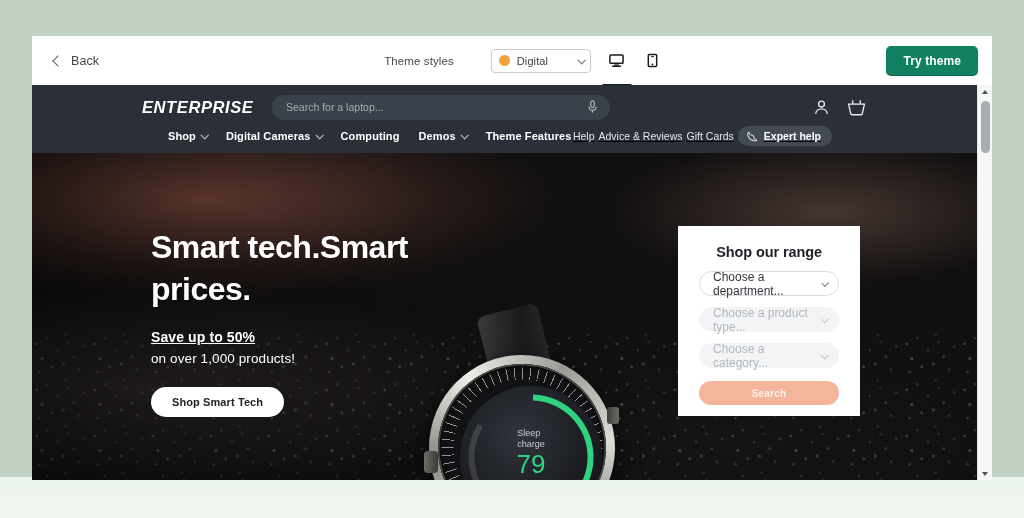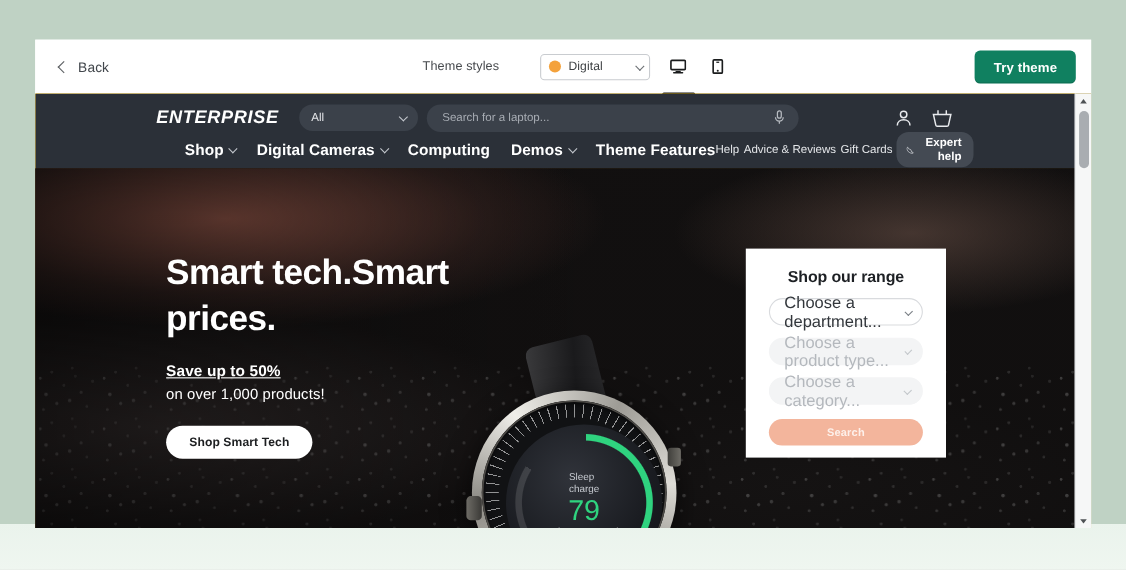--- a/index.html
+++ b/index.html
@@ -112,21 +112,21 @@
     cursor: pointer;
     letter-spacing: .1px;
     box-shadow: inset 0 -1px 0 rgba(0,0,0,.18);
   }
 
   
   .site {
     position: relative;
     height: 395px;
     overflow: hidden;
-    background: #eab308;
+    background: #1d4ed8;
   }
 
   
   .store-header {
     background: #2b3038;
     height: 68px;
     padding: 0 26px;
   }
   .store-header-row {
     display: flex; align-items: center;
@@ -185,28 +185,29 @@
   
   .store-nav {
     display: flex; align-items: center;
     height: 26px;
     padding: 0 26px 0 110px;
     gap: 0;
   }
   .nav-left { display: flex; align-items: center; gap: 19px; }
   .nav-item {
     display: flex; align-items: center; gap: 5px;
-    font-size: 14px; font-weight: 700; color: #fff;
+    font-size: 11px; font-weight: 700; color: #fff;
     cursor: pointer; letter-spacing: .1px;
     white-space: nowrap;
   }
   .nav-right {
     margin-left: auto;
     display: flex; align-items: center; gap: 4px;
     padding-right: 108px;
+    text-decoration: underline;
   }
   .nav-sec {
     font-size: 10.5px; color: #e4e6e9; cursor: pointer;
     white-space: nowrap;
   }
   .expert-pill {
     display: flex; align-items: center; gap: 6px;
     background: #444a53;
     border-radius: 11px;
     padding: 4px 11px 4px 9px;
@@ -408,21 +409,21 @@
     border-right-color: #7b8086; border-bottom-color: #7b8086;
   }
   .range-select.disabled {
     background: #f3f4f5;
     border: 1px solid #f3f4f5;
   }
   .range-select.disabled .lbl { color: #b4b8bd; }
   .range-select.disabled .cv {
     border-right-color: #c3c7cb; border-bottom-color: #c3c7cb;
   }
-  .range-select .lbl { font-size: 15px; flex: 1 1 auto; }
+  .range-select .lbl { font-size: 12px; flex: 1 1 auto; }
   .range-select .cv {
     width: 6px; height: 6px;
     border-right: 1.3px solid;
     border-bottom: 1.3px solid;
     transform: rotate(45deg) translateY(-1px);
   }
   .range-search-btn {
     margin-top: 13px;
     height: 24px;
     border-radius: 13px;
@@ -512,24 +513,20 @@
     <div class="try-theme-btn">Try theme</div>
   </div>
 
   <div class="site">
 
     <div class="store-header">
       <div class="store-header-row">
         <div class="brand-logo">ENTERPRISE</div>
 
         <div class="search-group">
-          <div class="dept-select">
-            <span class="lbl">All</span>
-            <span class="chev-down-w"></span>
-          </div>
           <div class="search-box">
             <span class="ph">Search for a laptop...</span>
             <svg width="11" height="14" viewBox="0 0 12 16">
               <rect x="4" y="1" width="4" height="7.5" rx="2" fill="none" stroke="#b8bcc2" stroke-width="1.3"></rect>
               <path d="M2 7.6a4 4 0 0 0 8 0" fill="none" stroke="#b8bcc2" stroke-width="1.3"></path>
               <line x1="6" y1="11.6" x2="6" y2="14.3" stroke="#b8bcc2" stroke-width="1.3"></line>
             </svg>
           </div>
         </div>
 

